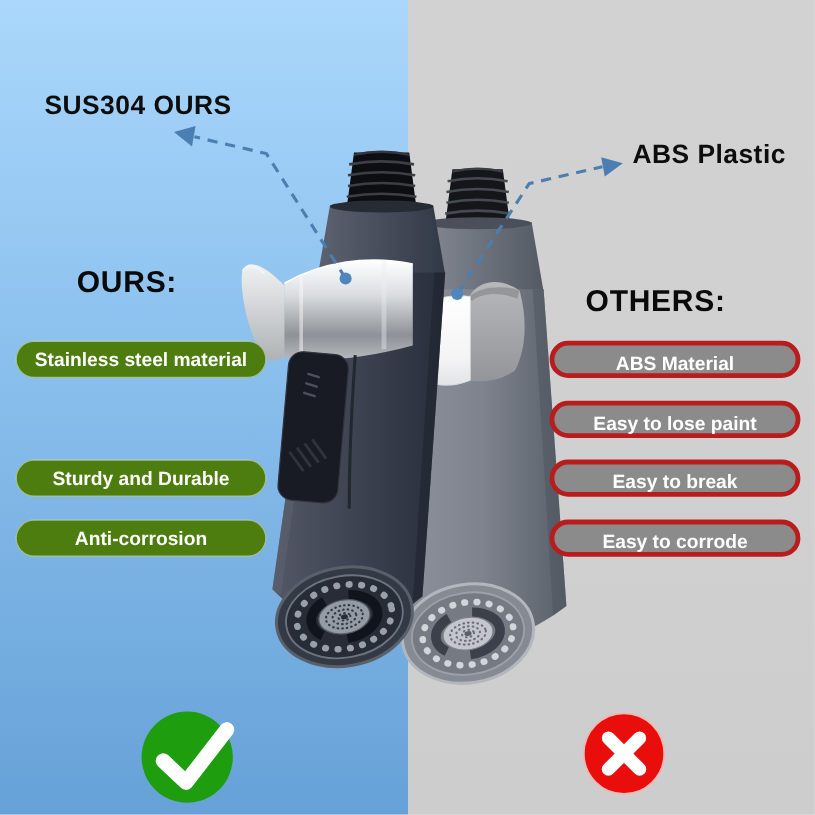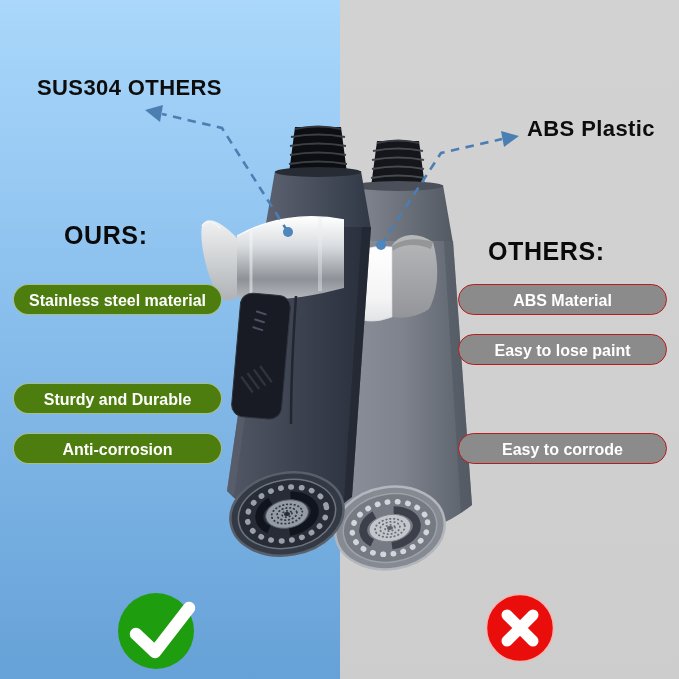--- a/index.html
+++ b/index.html
@@ -28,21 +28,21 @@
     letter-spacing:0.6px;white-space:nowrap;
   }
   .heading.h-left{left:64px;top:221px;}
   .heading.h-right{left:488px;top:237px;}
   .pill{
     position:absolute;width:209px;height:31px;border-radius:16px;
     color:#ffffff;font-weight:700;font-size:16px;line-height:31px;
     text-align:center;box-sizing:border-box;white-space:nowrap;
   }
   .pill.side-left{left:13px;background:#4d7c0f;border:1px solid rgba(255,255,255,0.5);}
-  .pill.side-right{left:458px;background:#8b8b8b;border:1px solid #b91c1c;}
+  .pill.side-right{left:458px;background:#8b8b8b;border:4px solid #b91c1c;}
   .pill.p1{top:284px;}
   .pill.p2{top:334px;}
   .pill.p3{top:383px;}
   .pill.p4{top:433px;}
   .verdict{position:absolute;}
   .verdict.v-left{left:114px;top:588px;}
   .verdict.v-right{left:483px;top:591px;}
 </style>
 </head>
 <body>
@@ -172,32 +172,33 @@
       <polygon points="145,110 163,105 160,122" fill="#4b7fb2"></polygon>
       <circle cx="288" cy="232" r="5" fill="#4e86bd"></circle>
     </g>
     <g>
       <polyline points="381,245 441,153 502,139" fill="none" stroke="#4b7fb2" stroke-width="2.6" stroke-dasharray="8.5 6.5"></polyline>
       <polygon points="519,136 504,147 501,131" fill="#4b7fb2"></polygon>
       <circle cx="381" cy="245" r="5" fill="#4e86bd"></circle>
     </g>
   </svg>
 
-  <div class="annotation a-left">SUS304 OTHERS</div>
+  <div class="annotation a-left">SUS304 OURS</div>
   <div class="annotation a-right">ABS Plastic</div>
 
   <div class="heading h-left">OURS:</div>
   <div class="heading h-right">OTHERS:</div>
 
   <div class="pill side-left p1">Stainless steel material</div>
   <div class="pill side-left p3">Sturdy and Durable</div>
   <div class="pill side-left p4">Anti-corrosion</div>
 
   <div class="pill side-right p1">ABS Material</div>
   <div class="pill side-right p2">Easy to lose paint</div>
+  <div class="pill side-right p3">Easy to break</div>
   <div class="pill side-right p4">Easy to corrode</div>
 
   <svg class="verdict v-left" width="88" height="88" viewBox="0 0 88 88" aria-hidden="true">
     <circle cx="42" cy="43" r="38" fill="#1e9d0e"></circle>
     <path d="M22,46 L41,64 L75,20" fill="none" stroke="#ffffff" stroke-width="12.5" stroke-linecap="round" stroke-linejoin="round"></path>
   </svg>
   <svg class="verdict v-right" width="76" height="76" viewBox="0 0 76 76" aria-hidden="true">
     <circle cx="37" cy="37" r="33.5" fill="#e90d0c" stroke="#f2b7b3" stroke-width="1.5"></circle>
     <path d="M24,24 L50,50 M50,24 L24,50" fill="none" stroke="#ffffff" stroke-width="11" stroke-linecap="round"></path>
   </svg>

